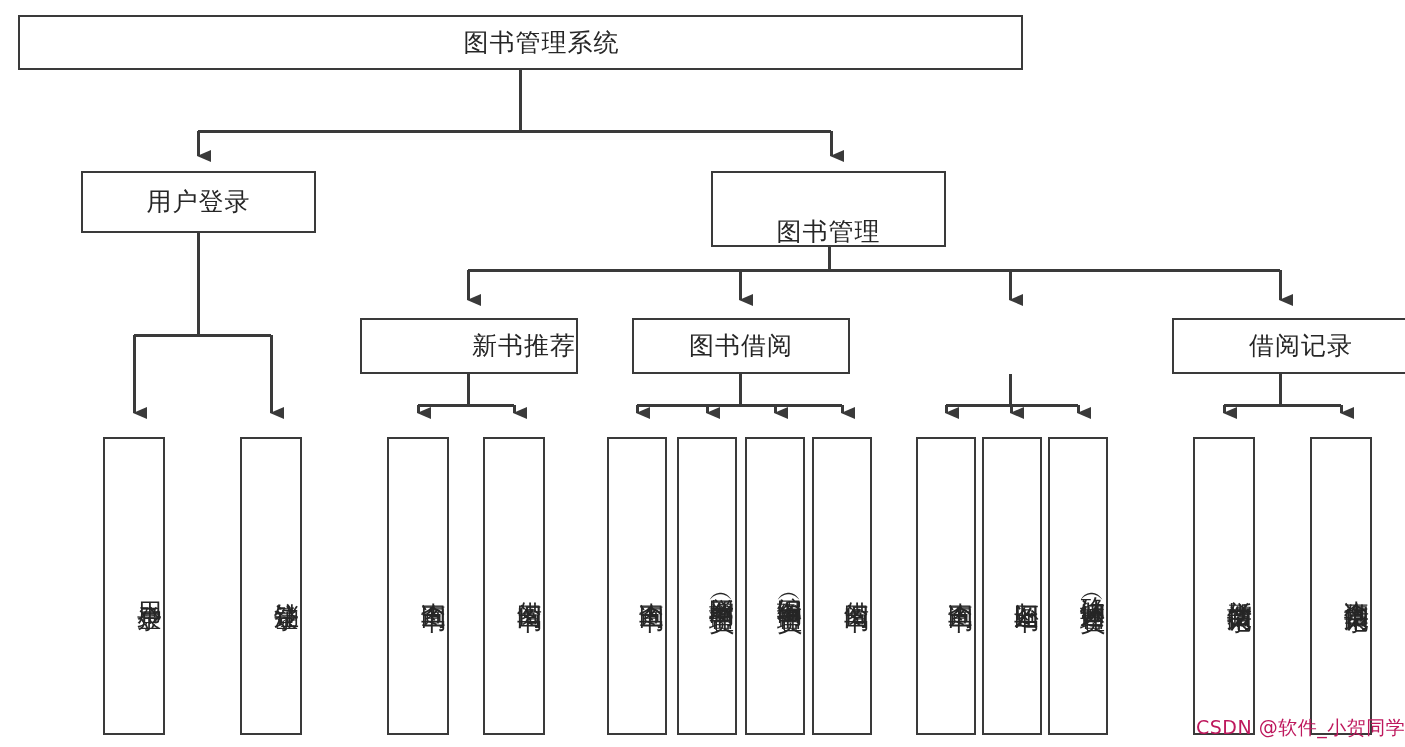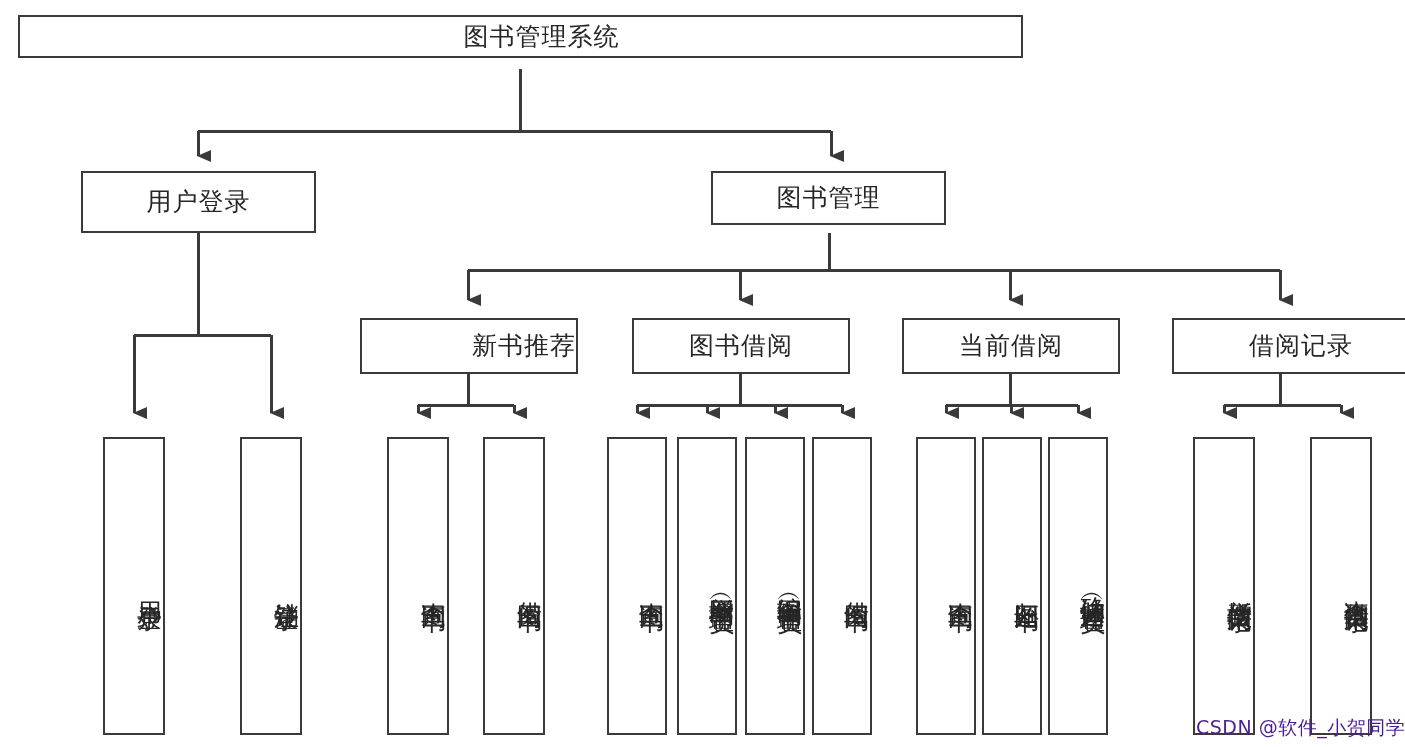--- a/index.html
+++ b/index.html
@@ -52,21 +52,21 @@
     justify-content: center;
   }
   .node.vert span {
     display: block;
   }
   .watermark {
     position: absolute;
     left: 1196px;
     top: 715px;
     font-size: 19px;
-    color: #4c1d95;
+    color: #be185d;
     white-space: nowrap;
     letter-spacing: 0.5px;
   }
 </style>
 </head>
 <body>
 
 <div id="canvas">
 
   <svg id="wires" viewBox="0 0 1405 747" xmlns="http://www.w3.org/2000/svg">
@@ -114,39 +114,36 @@
       <path d="M 1011 405 L 1011 413" marker-end="url(#arrow)"></path>
       <path d="M 1078 405 L 1078 413" marker-end="url(#arrow)"></path>
 
       <path d="M 1280 374 L 1280 405"></path>
       <path d="M 1224 405 L 1341 405"></path>
       <path d="M 1224 405 L 1224 413" marker-end="url(#arrow)"></path>
       <path d="M 1341 405 L 1341 413" marker-end="url(#arrow)"></path>
     </g>
   </svg>
 
-  <div class="node horiz" style="left:18px; top:15px; width:1005px; height:43px;padding-left:42px;">
+  <div class="node horiz" style="left:18px; top:15px; width:1005px; height:55px;padding-left:42px;">
     <span>图书管理系统</span>
   </div>
 
   <div class="node horiz" style="left:81px; top:171px; width:235px; height:62px;">
     <span>用户登录</span>
   </div>
-  <div class="node horiz" style="left:711px; top:171px; width:235px; height:54px;">
+  <div class="node horiz" style="left:711px; top:171px; width:235px; height:76px;align-items:flex-end;">
     <span>图书管理</span>
   </div>
 
   <div class="node horiz" style="left:360px; top:318px; width:218px; height:56px;justify-content:flex-end;">
     <span>新书推荐</span>
   </div>
   <div class="node horiz" style="left:632px; top:318px; width:218px; height:56px;">
     <span>图书借阅</span>
-  </div>
-  <div class="node horiz" style="left:902px; top:318px; width:218px; height:56px;">
-    <span>当前借阅</span>
   </div>
   <div class="node horiz" style="left:1172px; top:318px; width:258px; height:56px;">
     <span>借阅记录</span>
   </div>
 
   <div class="node vert" style="left:103px; top:437px; width:62px; height:298px;">
     <span>用户登录</span>
   </div>
   <div class="node vert" style="left:240px; top:437px; width:62px; height:298px;">
     <span>注销登录</span>

